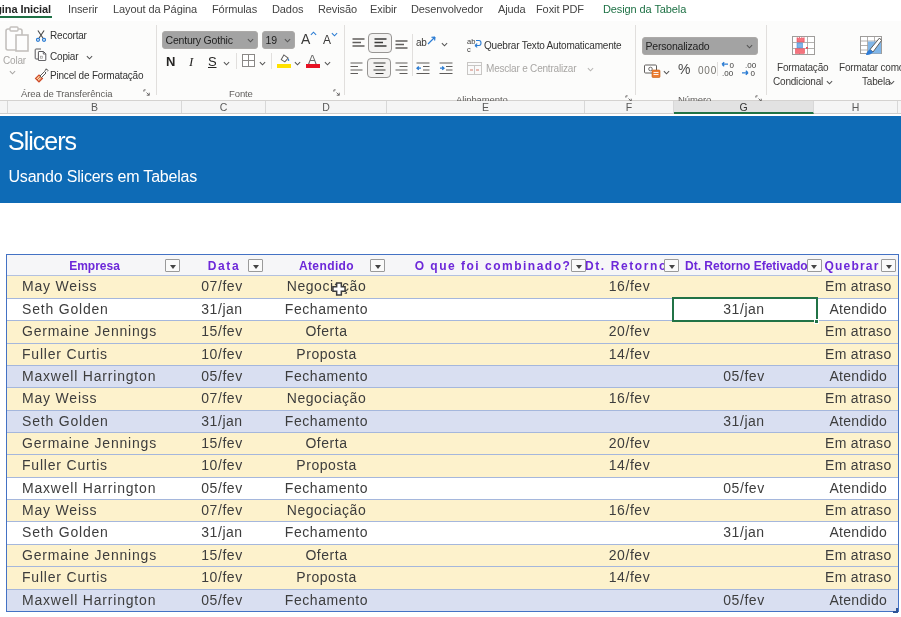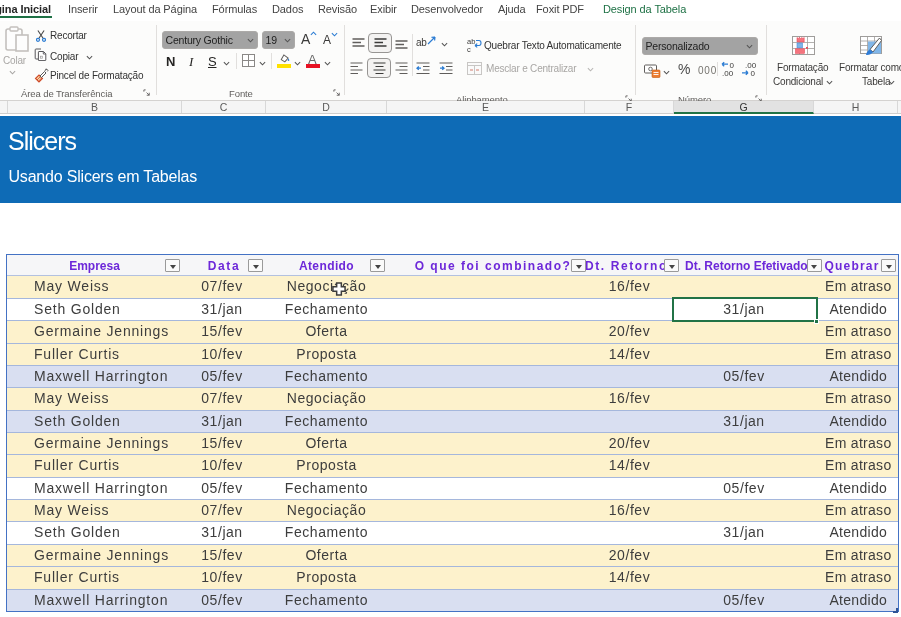--- a/index.html
+++ b/index.html
@@ -30,21 +30,21 @@
 .th { position:absolute; top:0; height:20px; line-height:22px; font-size:12px; font-weight:bold;
   color:#6d28d9; text-align:center; white-space:nowrap; }
 .fbtn { position:absolute; top:4.5px; width:15px; height:12.5px; background:#fafafa;
   border:1px solid #9a9a9a; border-radius:1px; }
 .fbtn:after { content:""; position:absolute; left:3.5px; top:4.5px; width:0; height:0;
   border-left:3px solid transparent; border-right:3px solid transparent; border-top:4px solid #444; }
 .row { position:relative; width:890.5px; height:22.36px; }
 .row + .row { border-top:1px solid #a5b7dc; }
 .cell { position:absolute; top:0; height:22px; font-size:14px; letter-spacing:0.55px;
   color:#3d3d3d; line-height:21.5px; white-space:nowrap; }
-.c-b { left:0; width:175px; padding-left:15px; letter-spacing:0.8px;margin-left:12px; }
+.c-b { left:0; width:175px; padding-left:15px; letter-spacing:0.8px; }
 .c-c { left:175px; width:84px; text-align:center; padding-right:4px; }
 .c-d { left:259px; width:121px; text-align:center; }
 .c-f { left:578px; width:89px; text-align:center; }
 .c-g { left:667px; width:140px; text-align:center; }
 .c-h { left:807px; width:83.5px; text-align:center; padding-left:5px; letter-spacing:0.3px; }
 </style>
 </head>
 <body>
 <div id="stage">
 

